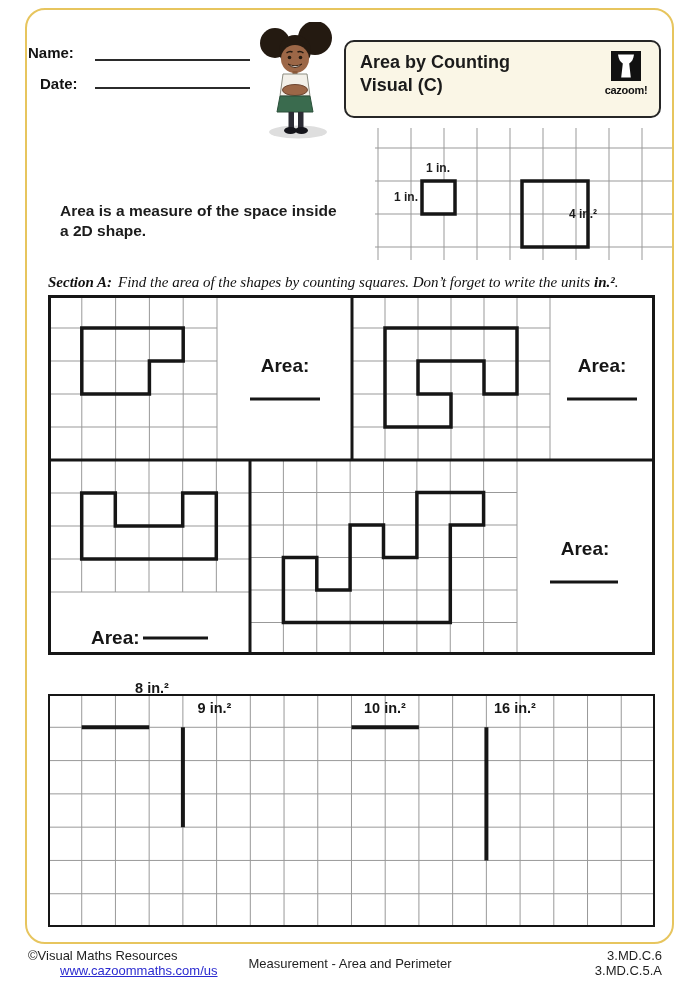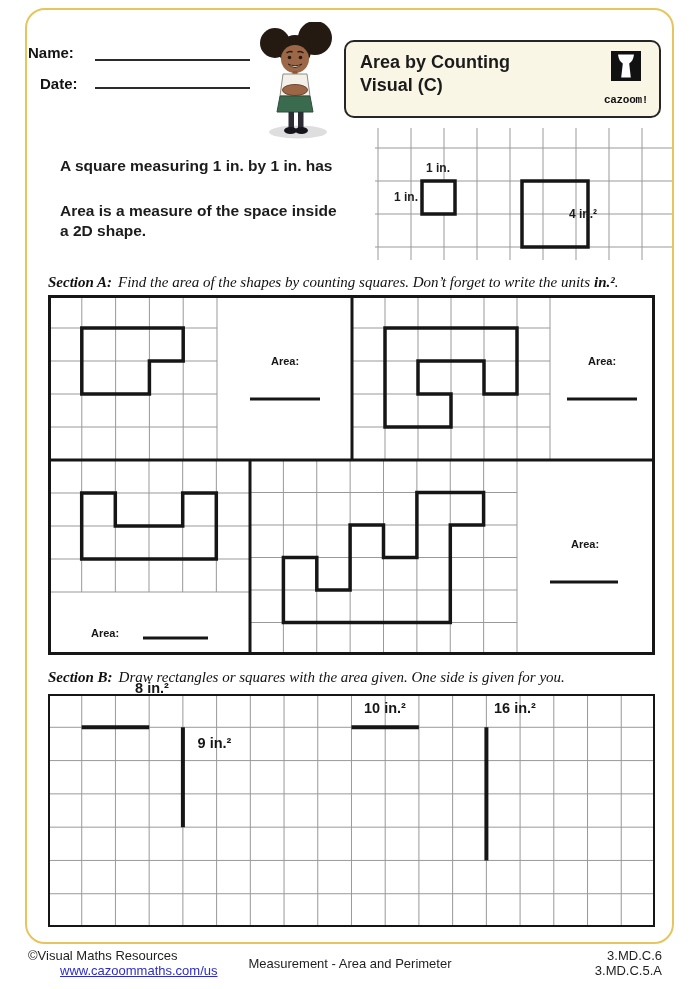--- a/index.html
+++ b/index.html
@@ -8,29 +8,29 @@
   .abs{position:absolute;}
   .frame{position:absolute;left:25px;top:8px;width:645px;height:932px;
          border:2px solid #e7c55e;border-radius:20px;}
   .lbl{font-weight:bold;font-size:15px;}
   .fill-line{border-bottom:2px solid #2b2b2b;height:13px;}
   .title-box{position:absolute;left:344px;top:40px;width:313px;height:74px;
              background:#faf6e6;border:2px solid #262626;border-radius:10px;}
   .title-text{position:absolute;left:14px;top:9px;font-size:18px;font-weight:bold;
               line-height:23px;color:#1b1b1b;}
   .logo{position:absolute;right:9px;top:9px;width:48px;text-align:center;}
-  .logo-text{font-family:Liberation Mono, monospace;font-weight:bold;font-size:11px;
-             letter-spacing:-0.3px;color:#111;margin-top:11px;}
+  .logo-text{font-family:Liberation Sans, sans-serif;font-weight:bold;font-size:11px;
+             letter-spacing:-0.3px;color:#111;margin-top:1px;}
   .intro-p{position:absolute;font-size:15.5px;font-weight:bold;line-height:20px;color:#1c1c1c;}
   .ex-lbl{position:absolute;font-weight:bold;font-size:12px;white-space:nowrap;color:#1c1c1c;}
   .sec-head{position:absolute;font-family:"Liberation Serif",serif;font-style:italic;
             font-size:15px;white-space:nowrap;color:#111;}
   .sec-label{font-weight:bold;margin-right:6px;}
   .sec-units{font-weight:bold;margin-left:4px;}
-  .area-lbl{position:absolute;font-weight:bold;font-size:11px;text-align:center;color:#161616;}
+  .area-lbl{position:absolute;font-weight:bold;font-size:19px;text-align:center;color:#161616;}
   .b-lbl{position:absolute;font-weight:bold;font-size:14.5px;text-align:center;
          white-space:nowrap;color:#161616;}
   .ft{position:absolute;font-size:13px;color:#1f1f1f;}
   .ft-link{color:#2b2bd0;text-decoration:underline;cursor:pointer;margin-left:32px;}
   .ft-right{text-align:right;line-height:15px;}
   svg{display:block;}
 </style>
 </head>
 <body>
 
@@ -71,21 +71,20 @@
     <div class="logo">
       <svg width="30" height="32" viewBox="0 0 30 32" style="margin:0 auto;">
         <rect x="0" y="0" width="30" height="30" fill="#111111"></rect>
         <path d="M7,3.5 h16 c-0.5,4.5 -2.2,7.5 -4.8,9 l1.6,14 h-9.6 l1.6,-14 c-2.6,-1.5 -4.3,-4.5 -4.8,-9 z" fill="#ffffff"></path>
       </svg>
       <div class="logo-text">cazoom!</div>
     </div>
   </div>
 
   <div class="intro-p" style="left:60px;top:156px;">
-    <div>A square measuring 1 in. by 1 in. has</div>
   </div>
   <div class="intro-p" style="left:60px;top:201px;">
     <div>Area is a measure of the space inside</div>
     <div>a 2D shape.</div>
   </div>
 
   <svg id="figEx" class="abs" style="left:375px;top:128px;" width="297" height="132" viewBox="0 0 297 132">
       <line x1="3" y1="0" x2="3" y2="132" stroke="#999999" stroke-width="1"></line>
       <line x1="36" y1="0" x2="36" y2="132" stroke="#999999" stroke-width="1"></line>
       <line x1="69" y1="0" x2="69" y2="132" stroke="#999999" stroke-width="1"></line>
@@ -168,23 +167,20 @@
       <polygon points="337,33 469,33 469,99 436,99 436,66 370,66 370,99 403,99 403,132 337,132" fill="none" stroke="#161616" stroke-width="3.5"></polygon>
       <polygon points="33.7,198 67.3,198 67.3,231 134.7,231 134.7,198 168.3,198 168.3,264 33.7,264" fill="none" stroke="#161616" stroke-width="3.5"></polygon>
       <polygon points="235.4,262.5 268.8,262.5 268.8,295 302.1,295 302.1,230 335.5,230 335.5,262.5 368.9,262.5 368.9,197.5 435.6,197.5 435.6,230 402.3,230 402.3,327.5 235.4,327.5" fill="none" stroke="#161616" stroke-width="3.5"></polygon>
     </svg>
 
   <div class="area-lbl" style="left:250px;top:355px;width:70px;">Area:</div>
   <div class="area-lbl" style="left:567px;top:355px;width:70px;">Area:</div>
   <div class="area-lbl" style="left:91px;top:627px;">Area:</div>
   <div class="area-lbl" style="left:550px;top:538px;width:70px;">Area:</div>
 
-  <div class="sec-head" style="left:48px;top:669px;">
-    <span class="sec-label">Section B:</span><span>Draw rectangles or squares with the area given. One side is given for you.</span>
-  </div>
 
   <svg id="figB" class="abs" style="left:48px;top:694px;" width="607" height="233" viewBox="0 0 607 233">
       <line x1="33.72" y1="0" x2="33.72" y2="233" stroke="#999999" stroke-width="1"></line>
       <line x1="67.44" y1="0" x2="67.44" y2="233" stroke="#999999" stroke-width="1"></line>
       <line x1="101.16" y1="0" x2="101.16" y2="233" stroke="#999999" stroke-width="1"></line>
       <line x1="134.88" y1="0" x2="134.88" y2="233" stroke="#999999" stroke-width="1"></line>
       <line x1="168.6" y1="0" x2="168.6" y2="233" stroke="#999999" stroke-width="1"></line>
       <line x1="202.32" y1="0" x2="202.32" y2="233" stroke="#999999" stroke-width="1"></line>
       <line x1="236.04" y1="0" x2="236.04" y2="233" stroke="#999999" stroke-width="1"></line>
       <line x1="269.76" y1="0" x2="269.76" y2="233" stroke="#999999" stroke-width="1"></line>
@@ -206,21 +202,21 @@
       <line x1="0" y1="199.73999999999998" x2="607" y2="199.73999999999998" stroke="#999999" stroke-width="1"></line>
       <line x1="0" y1="233.02999999999997" x2="607" y2="233.02999999999997" stroke="#999999" stroke-width="1"></line>
       <rect x="1" y="1" width="605" height="231" fill="none" stroke="#161616" stroke-width="2"></rect>
       <line x1="33.7" y1="33.3" x2="101.2" y2="33.3" stroke="#161616" stroke-width="4"></line>
       <line x1="134.9" y1="33.3" x2="134.9" y2="133.2" stroke="#161616" stroke-width="4"></line>
       <line x1="303.5" y1="33.3" x2="370.9" y2="33.3" stroke="#161616" stroke-width="4"></line>
       <line x1="438.4" y1="33.3" x2="438.4" y2="166.5" stroke="#161616" stroke-width="4"></line>
     </svg>
 
   <div class="b-lbl" style="left:81px;top:680px;width:70px;padding-left:36px;">8 in.²</div>
-  <div class="b-lbl" style="left:182px;top:700px;width:65px;margin-top:35px;">9 in.²</div>
+  <div class="b-lbl" style="left:182px;top:700px;width:65px;">9 in.²</div>
   <div class="b-lbl" style="left:350px;top:700px;width:70px;">10 in.²</div>
   <div class="b-lbl" style="left:480px;top:700px;width:70px;">16 in.²</div>
 
   <div class="ft" style="left:28px;top:948px;">©Visual Maths Resources</div>
   <div class="ft ft-link" style="left:28px;top:963px;">www.cazoommaths.com/us</div>
   <div class="ft" style="left:0;top:956px;width:700px;text-align:center;font-size:13px;">Measurement - Area and Perimeter</div>
   <div class="ft ft-right" style="left:520px;top:948px;width:142px;">
     <div>3.MD.C.6</div>
     <div>3.MD.C.5.A</div>
   </div>

